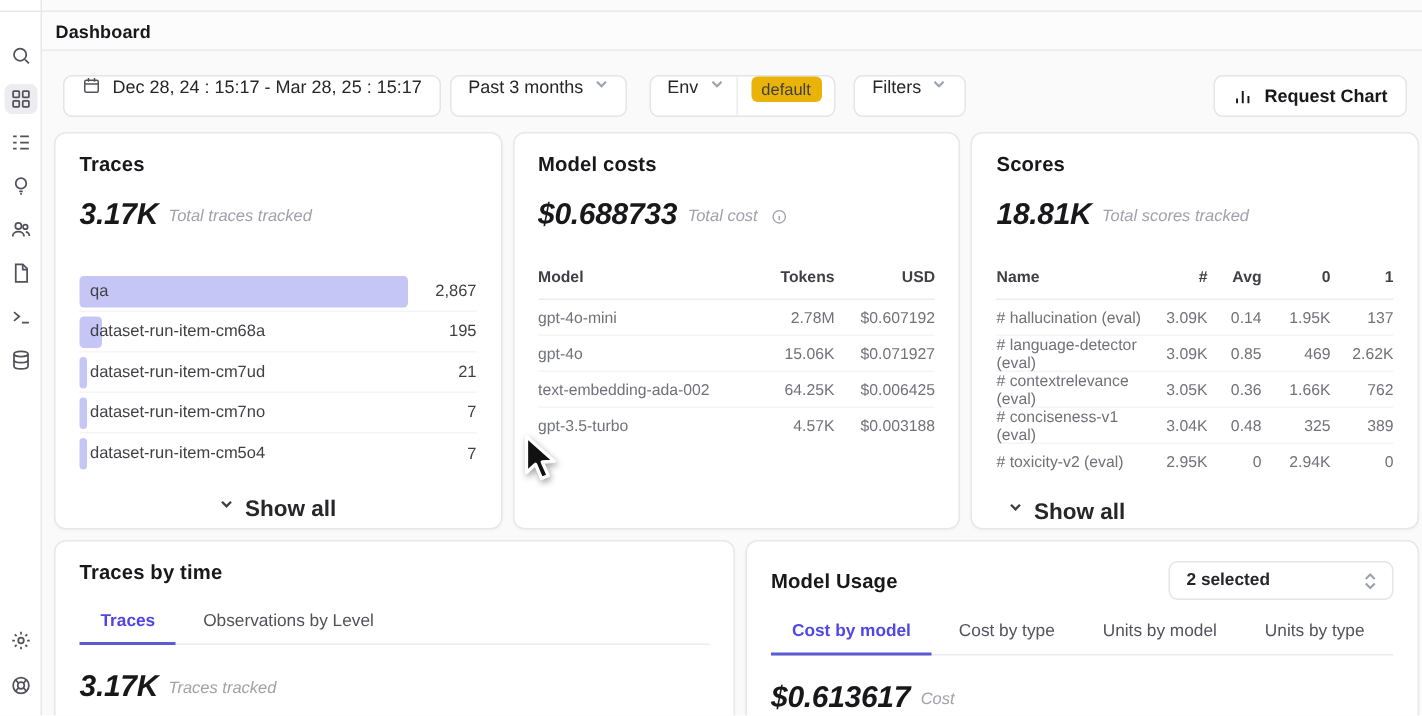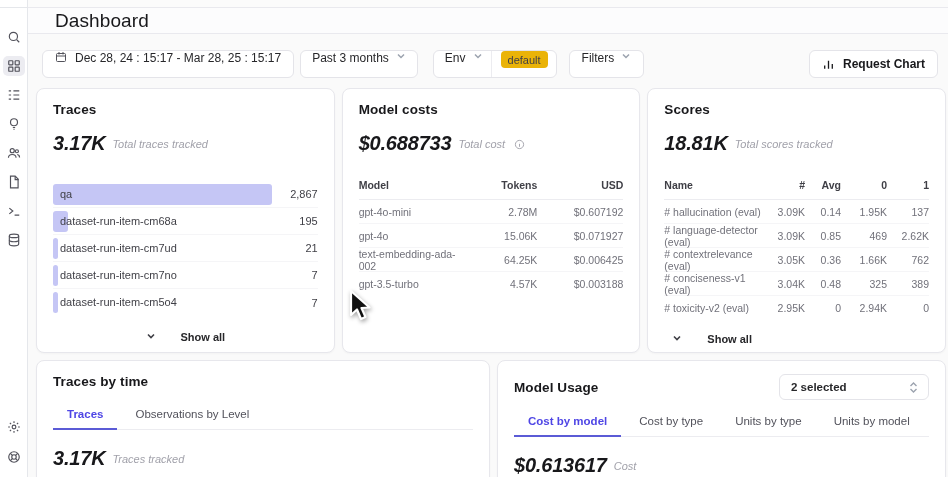--- a/index.html
+++ b/index.html
@@ -17,21 +17,21 @@
   .side-icon.active { background:#ececf1; }
   .side-icons-bottom { margin-top:auto; display:flex; flex-direction:column; align-items:center;
     gap:10px; padding-bottom:10px; }
   .side-icon svg { display:block; }
 
   
   .main { flex:1; display:flex; flex-direction:column; min-width:0; }
   .top-strip { height:8px; background:#fbfbfb; border-bottom:1px solid #e9e9ee; }
   .page-header { height:26px; background:#fcfcfd; border-bottom:1px solid #e9e9ee;
     display:flex; align-items:center; padding-left:9px; }
-  .page-title { font-size:19px; font-weight:400; letter-spacing:.1px;margin-left:18px; }
+  .page-title { font-size:12px; font-weight:700; letter-spacing:.1px; }
   .content { flex:1; background:#fafafa; padding:16px 2px 0 8px; overflow:hidden; }
 
   
   .filter-bar { display:flex; align-items:center; height:28px; margin-left:6px; margin-right:8px; }
   .ctl { height:28px; background:#fff; border:1px solid #e4e4e9; border-radius:6px;
     display:flex; align-items:flex-start; font-size:12px; color:#27272a; cursor:pointer; }
   .ctl-date { padding:0 12px; gap:8px; }
   .ctl-preset { padding:0 11px; gap:7px; margin-left:6px; }
   .ctl-env { padding:0 8px 0 11px; gap:7px; margin-left:15px; }
   .env-divider { width:1px; height:26px; background:#ececf0; margin:0 2px 0 1px; }
@@ -57,35 +57,35 @@
 
   
   .bar-list { margin-top:26px; }
   .bar-row { display:flex; align-items:center; height:27px; border-bottom:1px solid #f5f5f7; cursor:pointer; }
   .bar-row:last-of-type { border-bottom:none; }
   .bar-track { flex:1; position:relative; height:21px; }
   .bar-fill { position:absolute; left:0; top:0; height:21px; background:#c5c6f5;
     border-radius:3px; min-width:5px; }
   .bar-label { position:absolute; left:7px; top:0; line-height:21px; font-size:11px; color:#3f3f46; }
   .bar-val { width:46px; text-align:right; font-size:11px; color:#3f3f46; }
-  .show-all { display:flex; align-items:flex-start; gap:25px; font-size:11px; font-weight:600;
+  .show-all { display:flex; align-items:flex-start; gap:7px; font-size:15px; font-weight:600;
     color:#27272a; cursor:pointer; }
   .show-all.center { justify-content:center; margin-top:15px; }
   .show-all.left { margin-top:13px; margin-left:8px; }
 
   
   .tbl { margin-top:24px; }
   .tbl-head { display:flex; font-size:10.5px; font-weight:700; color:#3f3f46;
     padding-bottom:8px; border-bottom:1px solid #ececf0; }
   .tbl-row { display:flex; font-size:10.5px; color:#71717a; height:24px;
     align-items:center; border-bottom:1px solid #f5f5f7; }
   .tbl-row:last-child { border-bottom:none; }
   .c-grow { flex:1; text-align:left; }
   .c-r { text-align:right; }
-  .w70 { width:70px; } .w86 { width:86px; }
+  .w70 { width:70px; } .w86 { width:67px; }
   .w40 { width:40px; } .w36 { width:36px; } .w46 { width:46px; } .w42 { width:42px; }
 
   
   .card-b-left { width:454px; height:240px; }
   .card-b-right { flex:1; height:240px; }
   .mu-head { display:flex; align-items:center; justify-content:space-between; }
   .select-box { width:150px; height:26px; border:1px solid #e4e4e9; border-radius:6px;
     background:#fff; display:flex; align-items:center; justify-content:space-between;
     padding:0 9px 0 11px; font-size:11.5px; font-weight:600; color:#27272a; cursor:pointer; }
   .tabs { display:flex; gap:4px; border-bottom:1px solid #ececf0; margin-top:12px; }
@@ -408,22 +408,22 @@
               <span class="chev">
                 <svg width="11" height="13" viewBox="0 0 11 13" fill="none" stroke="currentColor" stroke-width="1.4">
                     <path d="M2.5 5l3-3 3 3M2.5 8l3 3 3-3"></path>
                   </svg>
               </span>
             </div>
           </div>
           <div class="tabs" style="margin-top:8px;">
             <div class="tab active">Cost by model</div>
             <div class="tab">Cost by type</div>
+            <div class="tab">Units by model</div>
             <div class="tab">Units by type</div>
-            <div class="tab">Units by model</div>
           </div>
           <div class="big-row" style="margin-top:17px;">
             <span class="big-num">$0.613617</span>
             <span class="big-sub">Cost</span>
           </div>
         </section>
       </div>
 
     </div>
   </div>

